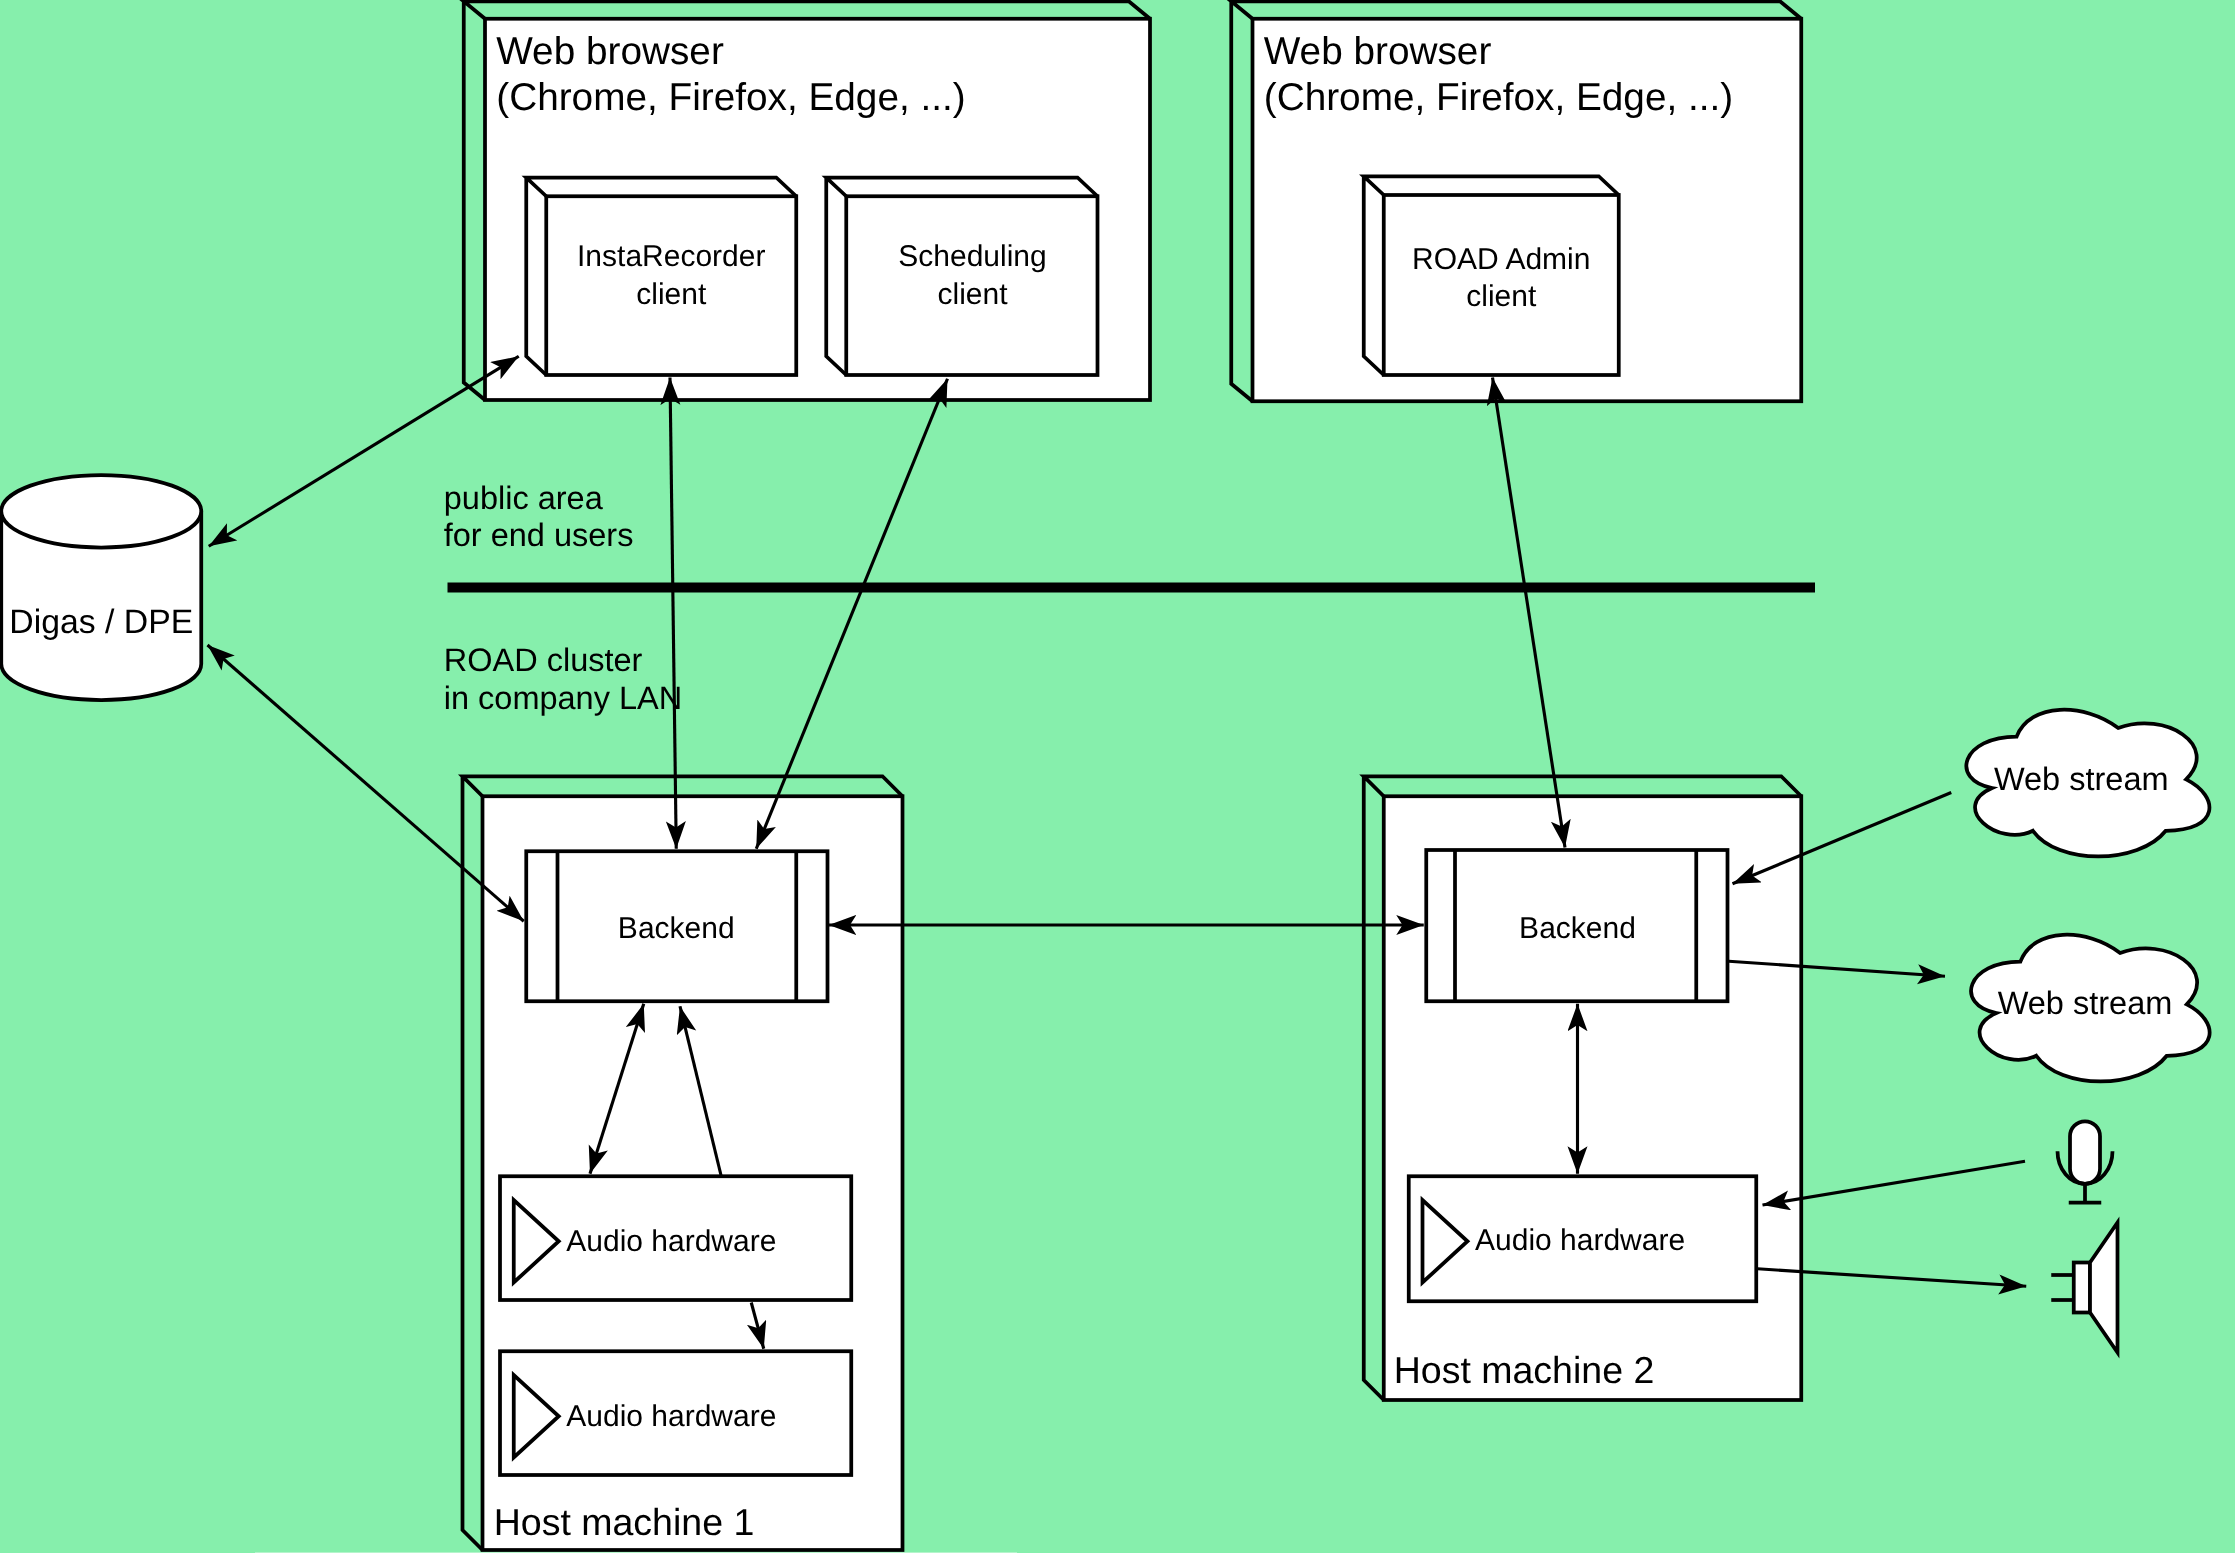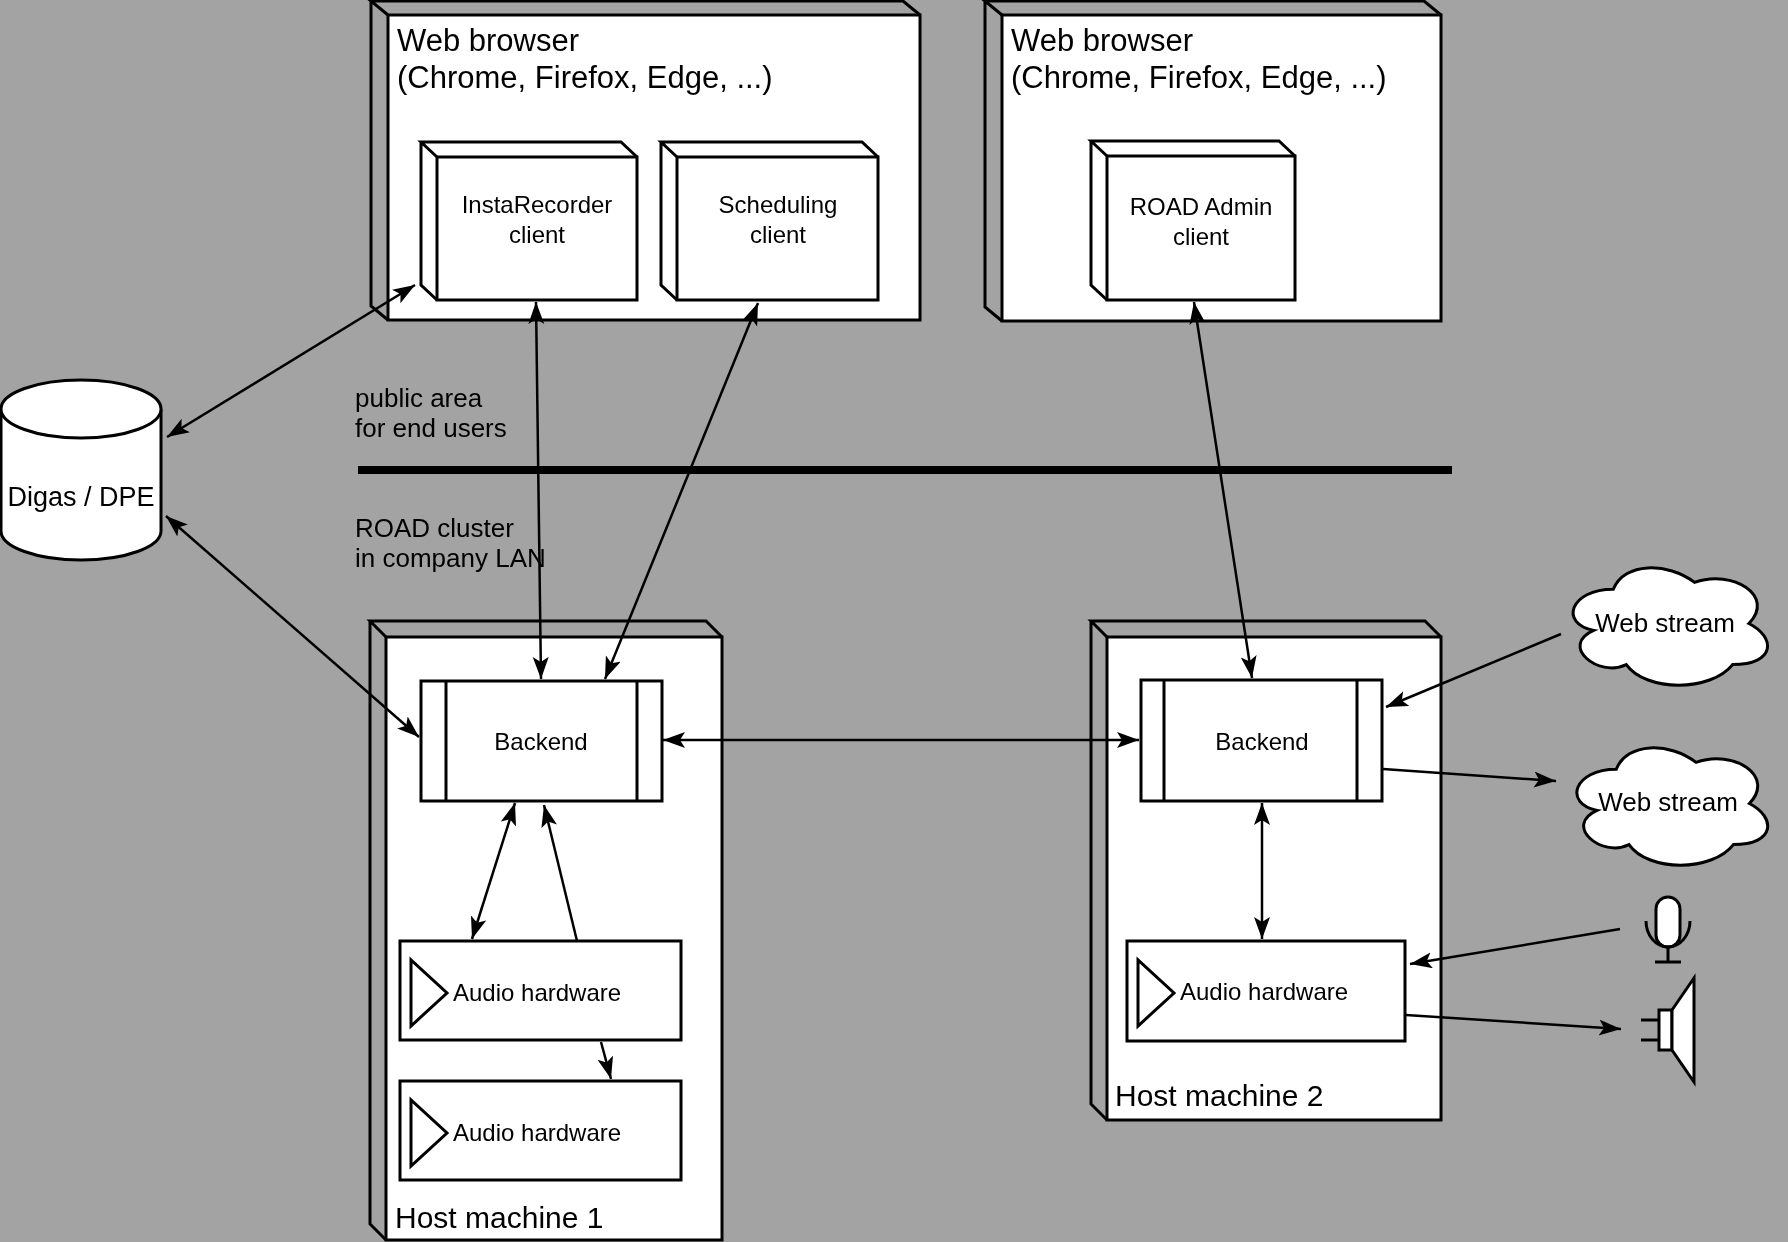--- a/index.html
+++ b/index.html
@@ -1,16 +1,16 @@
 <!DOCTYPE html>
 <html><head>
 <meta charset="utf-8">
 <style>
   html, body { margin: 0; padding: 0; background: #ffffff; }
-  .canvas-wrap { width: 1788px; height: 1242px; background: #a3a3a3; }
+  .canvas-wrap { width: 1788px; height: 1242px; background: #86efac; }
   svg { display: block; }
   text {
     font-family: "Liberation Sans", "DejaVu Sans", sans-serif;
     fill: #000000;
     stroke: none;
   }
   .t-title  { font-size: 31px; }
   .t-client { font-size: 24px; }
   .t-comp   { font-size: 24px; }
   .t-audio  { font-size: 24px; }

